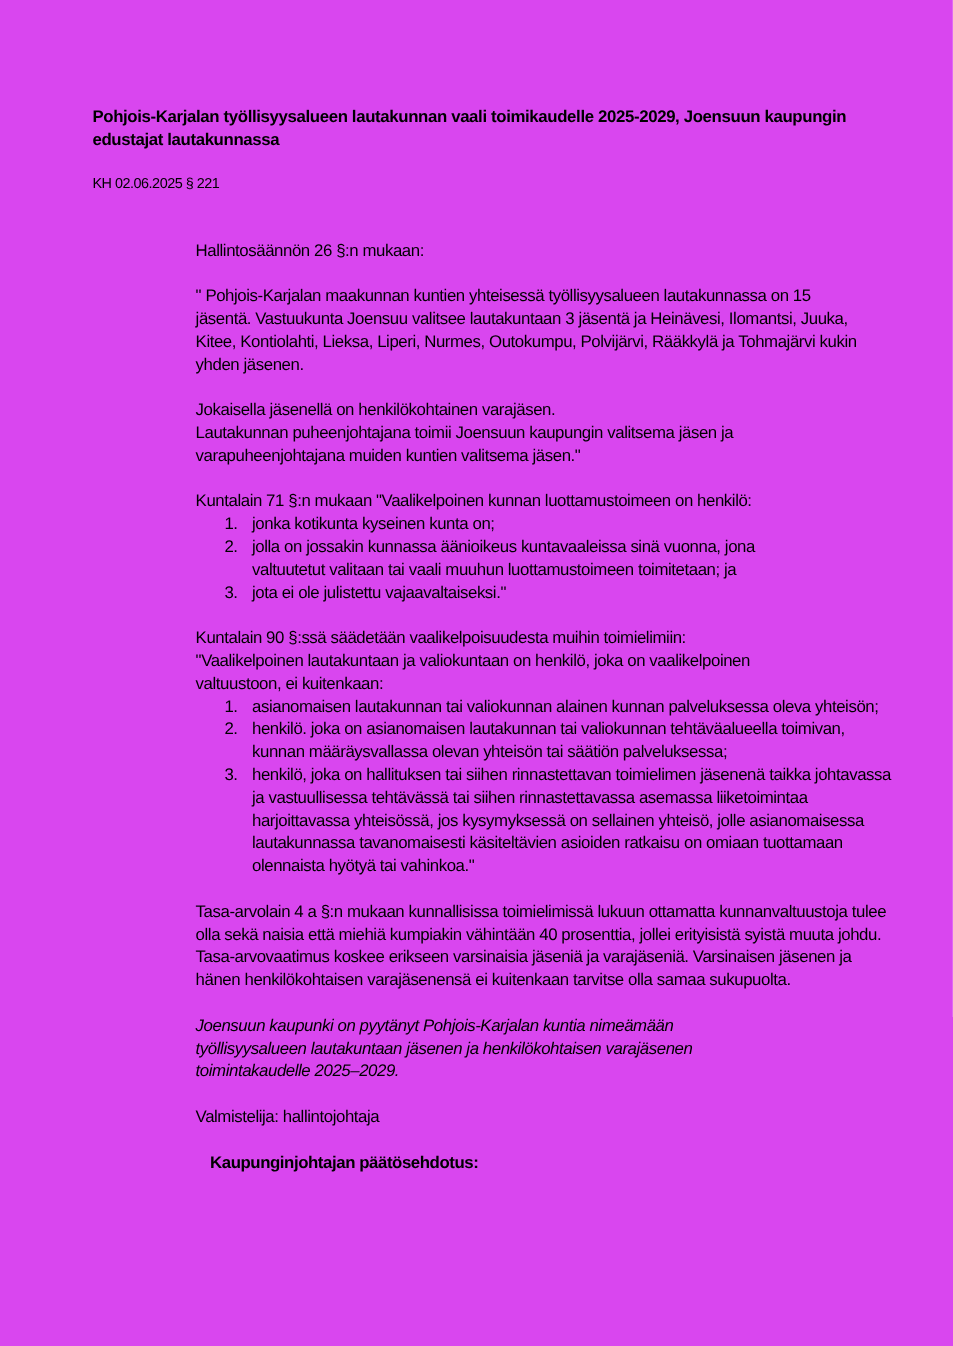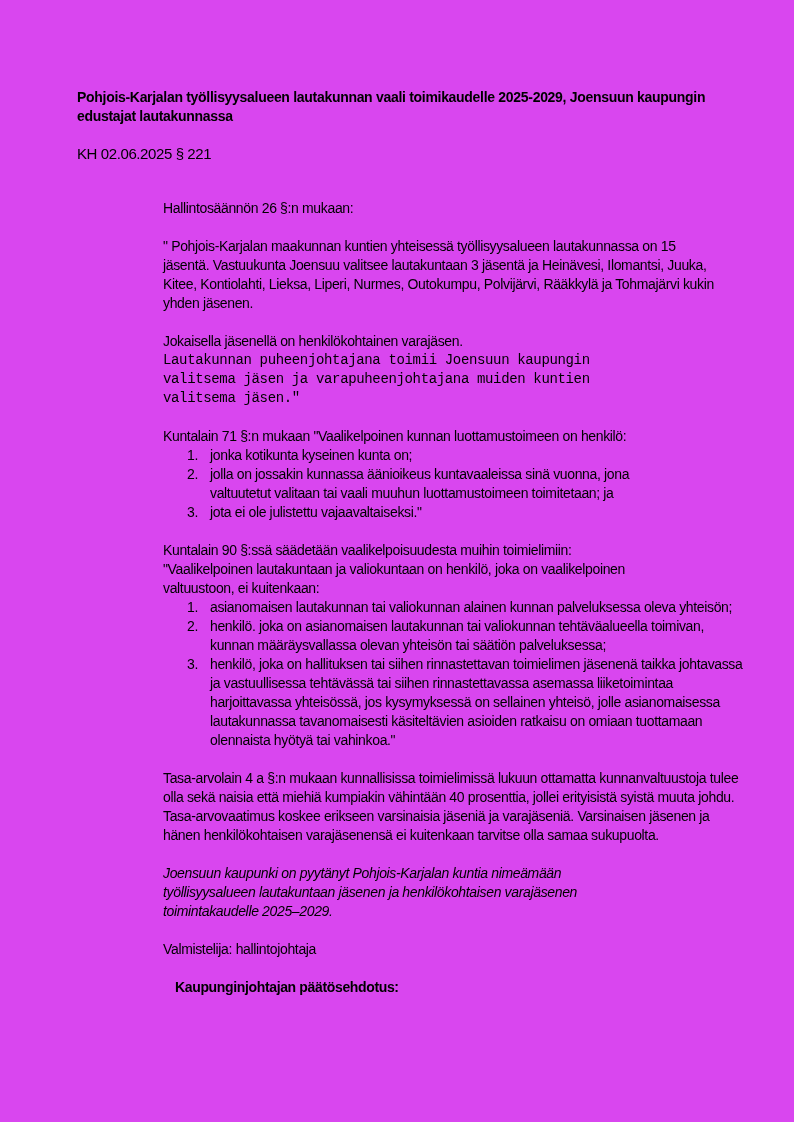--- a/index.html
+++ b/index.html
@@ -29,21 +29,21 @@
       width: 640px;
       font-size: 14px;
       font-weight: bold;
       line-height: 19px;
       letter-spacing: -0.3px;
     }
     .ref {
       position: absolute;
       left: 77px;
       top: 144px;
-      font-size: 15px;
+      font-size: 12px;
       line-height: 19px;
       letter-spacing: -0.4px;
     }
     .body-col {
       position: absolute;
       left: 163px;
       top: 199px;
       width: 580px;
       font-size: 14px;
       line-height: 19px;
@@ -89,21 +89,21 @@
 
   <div class="body-col">
 
     <p class="p">Hallintosäännön 26 §:n mukaan:</p>
     <div class="gap"></div>
 
     <p class="p" style="width:560px;">" Pohjois-Karjalan maakunnan kuntien yhteisessä työllisyysalueen lautakunnassa on 15 jäsentä. Vastuukunta Joensuu valitsee lautakuntaan 3 jäsentä ja Heinävesi, Ilomantsi, Juuka, Kitee, Kontiolahti, Lieksa, Liperi, Nurmes, Outokumpu, Polvijärvi, Rääkkylä ja Tohmajärvi kukin yhden jäsenen.</p>
     <div class="gap"></div>
 
     <p class="p">Jokaisella jäsenellä on henkilökohtainen  varajäsen.</p>
-    <p class="p" style="width:480px;font-family:Liberation Mono, monospace;">Lautakunnan puheenjohtajana toimii Joensuun kaupungin valitsema jäsen ja varapuheenjohtajana  muiden kuntien valitsema jäsen."</p>
+    <p class="p" style="width:480px;">Lautakunnan puheenjohtajana toimii Joensuun kaupungin valitsema jäsen ja varapuheenjohtajana  muiden kuntien valitsema jäsen."</p>
     <div class="gap"></div>
 
     <p class="p">Kuntalain 71 §:n mukaan "Vaalikelpoinen  kunnan luottamustoimeen on henkilö:</p>
     <ol class="numlist" style="width:520px;">
       <li>
         <span class="num">1.</span>
         <span>jonka kotikunta kyseinen kunta on;</span>
       </li>
       <li>
         <span class="num">2.</span>

